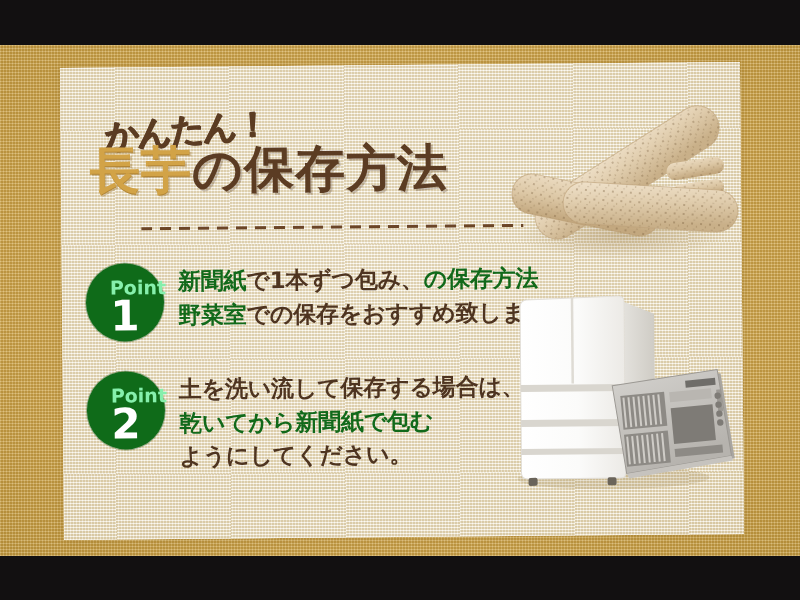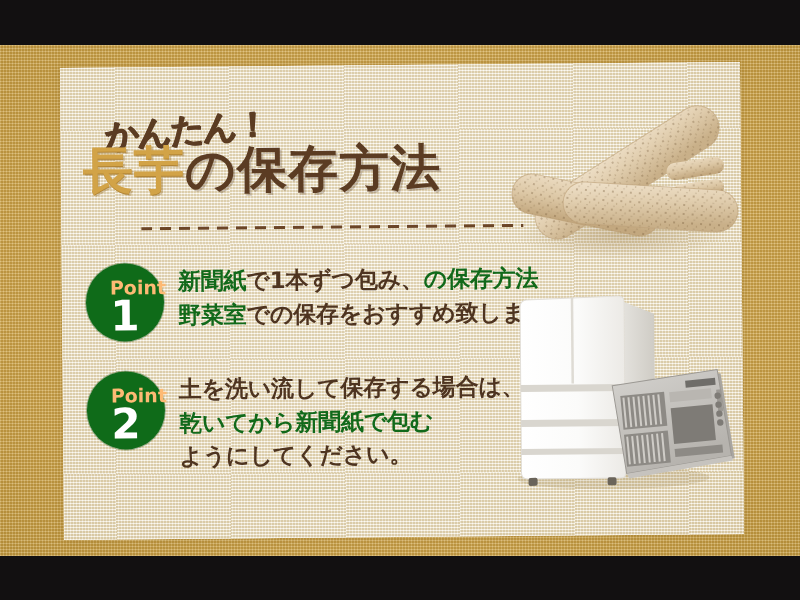--- a/index.html
+++ b/index.html
@@ -107,20 +107,21 @@
     font-weight: 700;
     letter-spacing: 1px;
     white-space: nowrap;
     line-height: 1;
   }
   .maintitle .gold {
     color: #d2a347;
     text-shadow:
       2px 2px 0 rgba(150,110,40,0.35),
       0 1px 0 #c2933c;
+    margin-left: 7px;
   }
   .maintitle .brown {
     color: #5b3c23;
     text-shadow: 2px 2px 0 rgba(70,45,25,0.25);
   }
 
   #title-dash {
     position: absolute;
     left: 80px;
     top: 160px;
@@ -156,21 +157,21 @@
     height: 78px;
     border-radius: 50%;
     background: #0f6b19;
     box-shadow: 0 0 0 1px rgba(15,80,20,0.35);
   }
   .badge .b-word {
     position: absolute;
     left: 0; right: 0;
     top: 13px;
     text-align: center;
-    color: #fdba74;
+    color: #86efac;
     font-size: 19px;
     font-weight: 700;
     letter-spacing: 0px;
     padding-left: 24px;
   }
   .badge .b-num {
     position: absolute;
     left: 0; right: 0;
     top: 32px;
     text-align: center;

